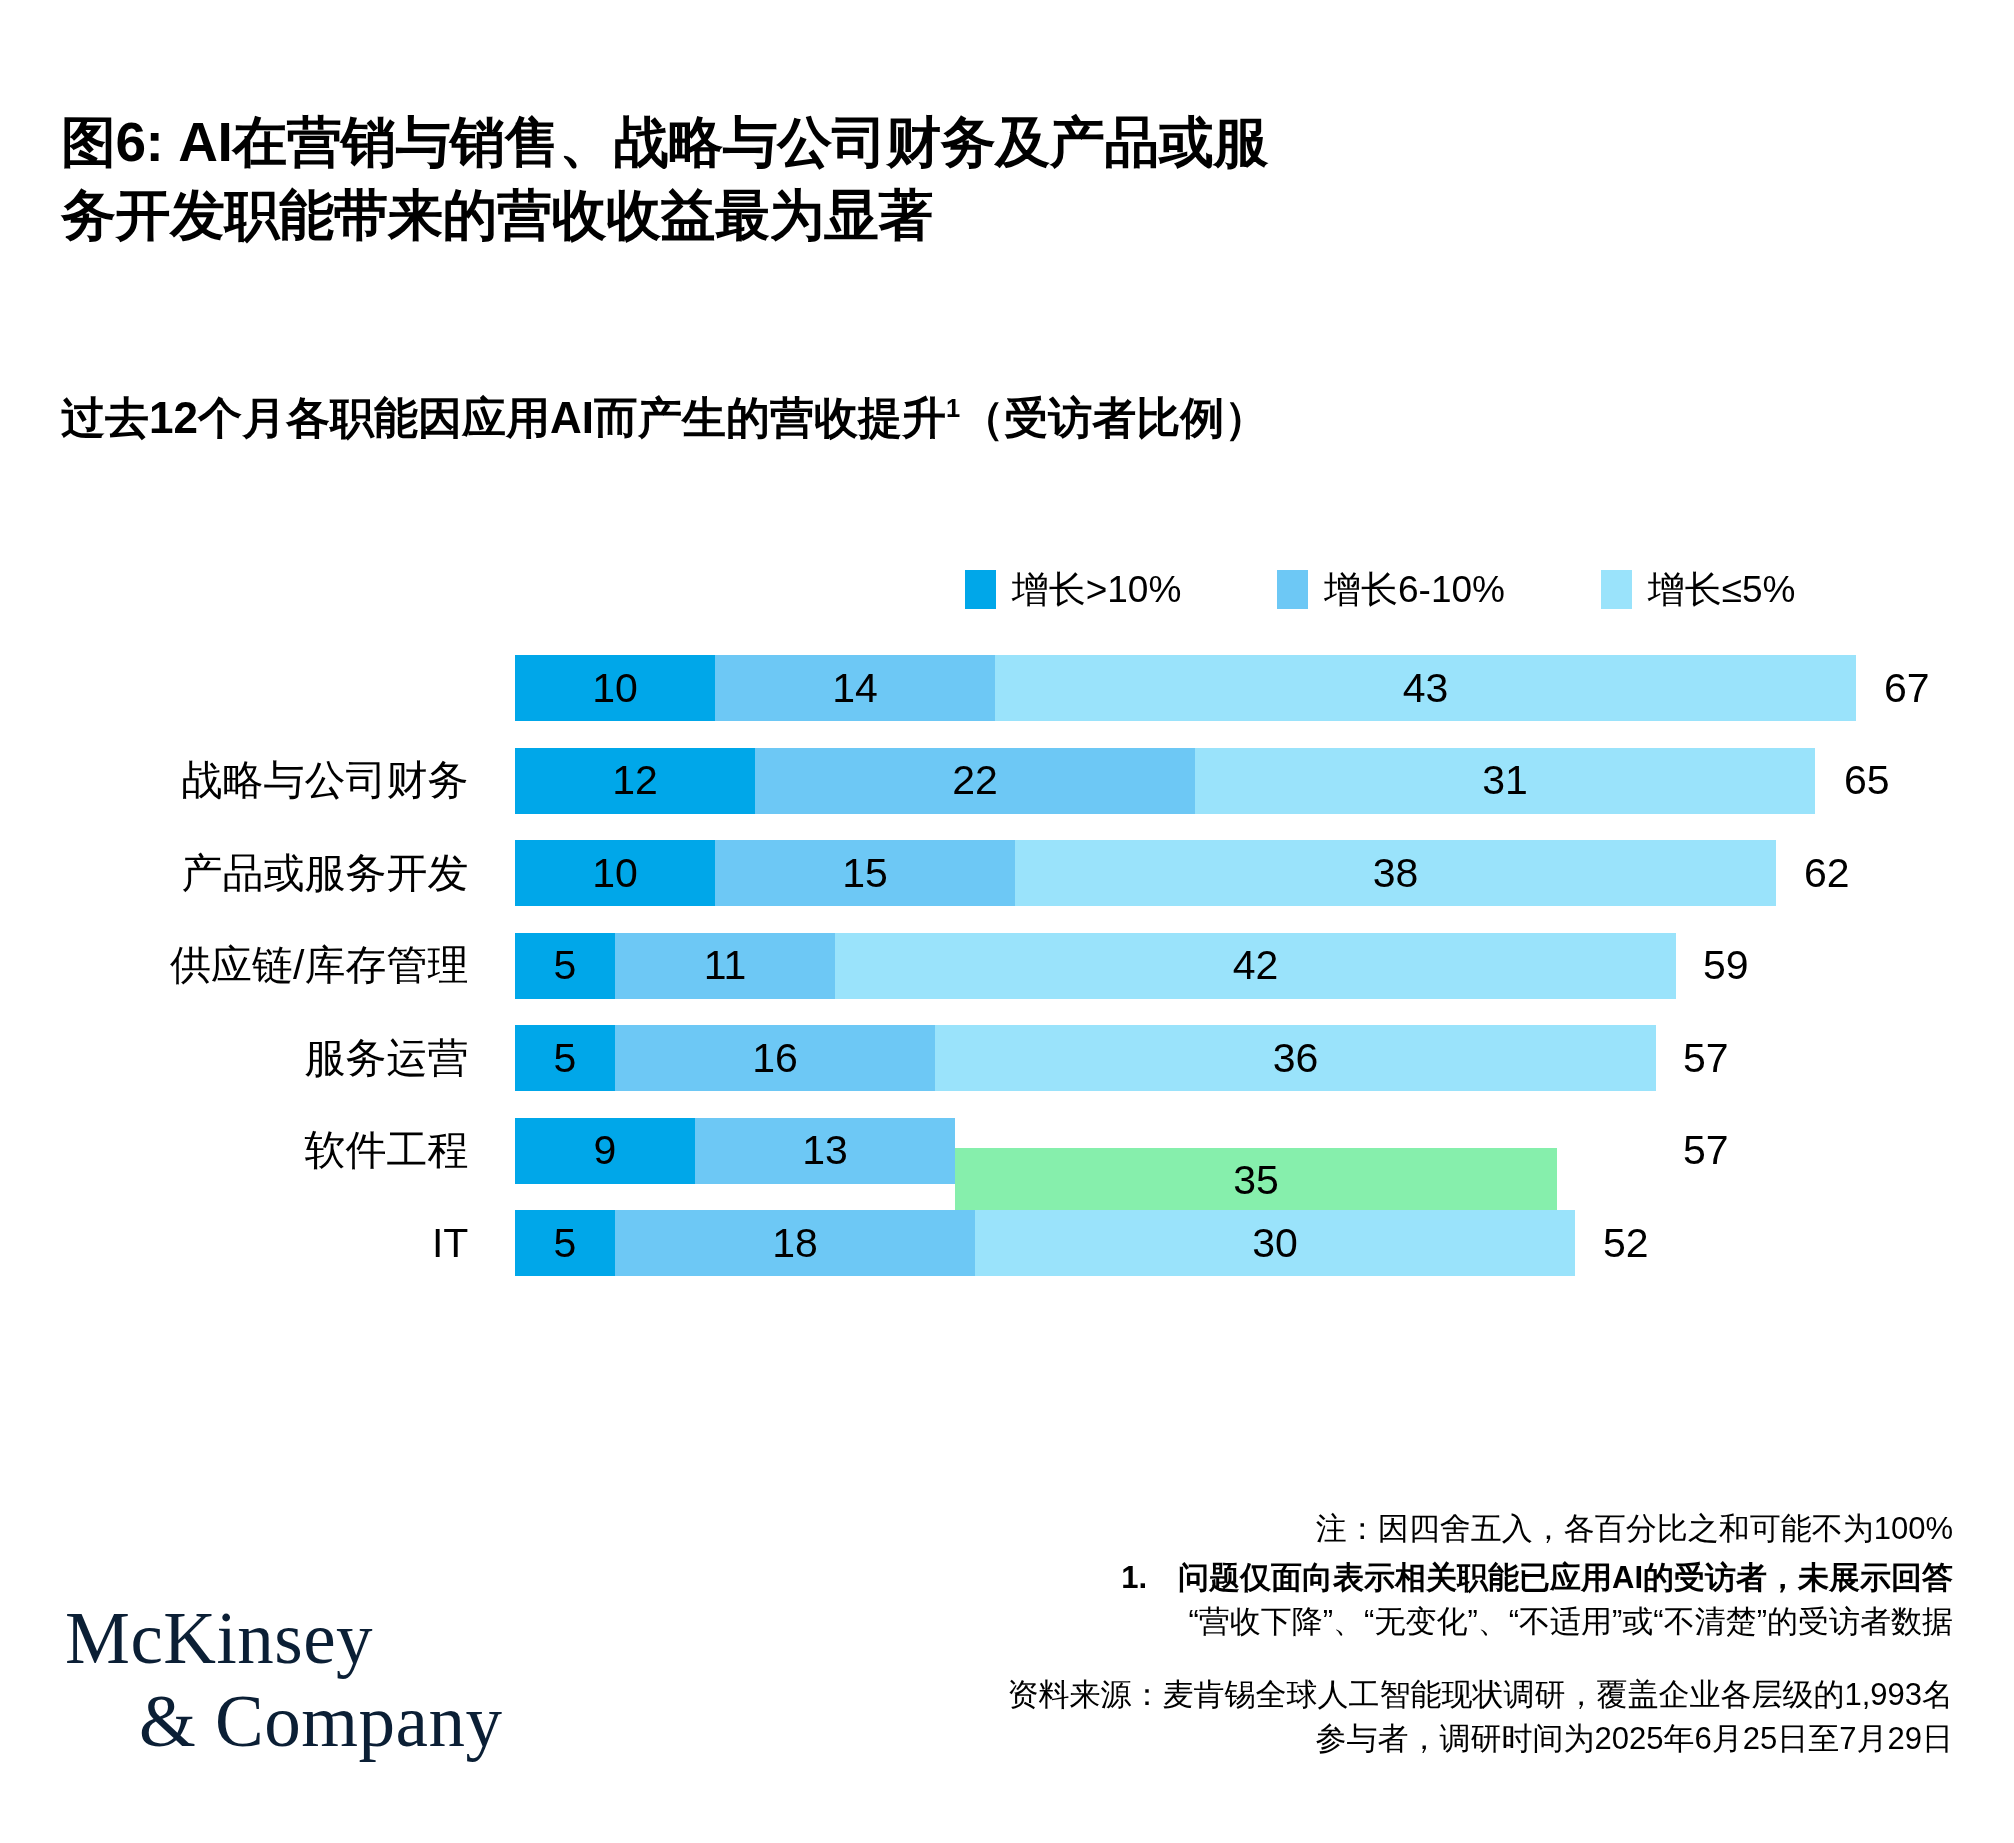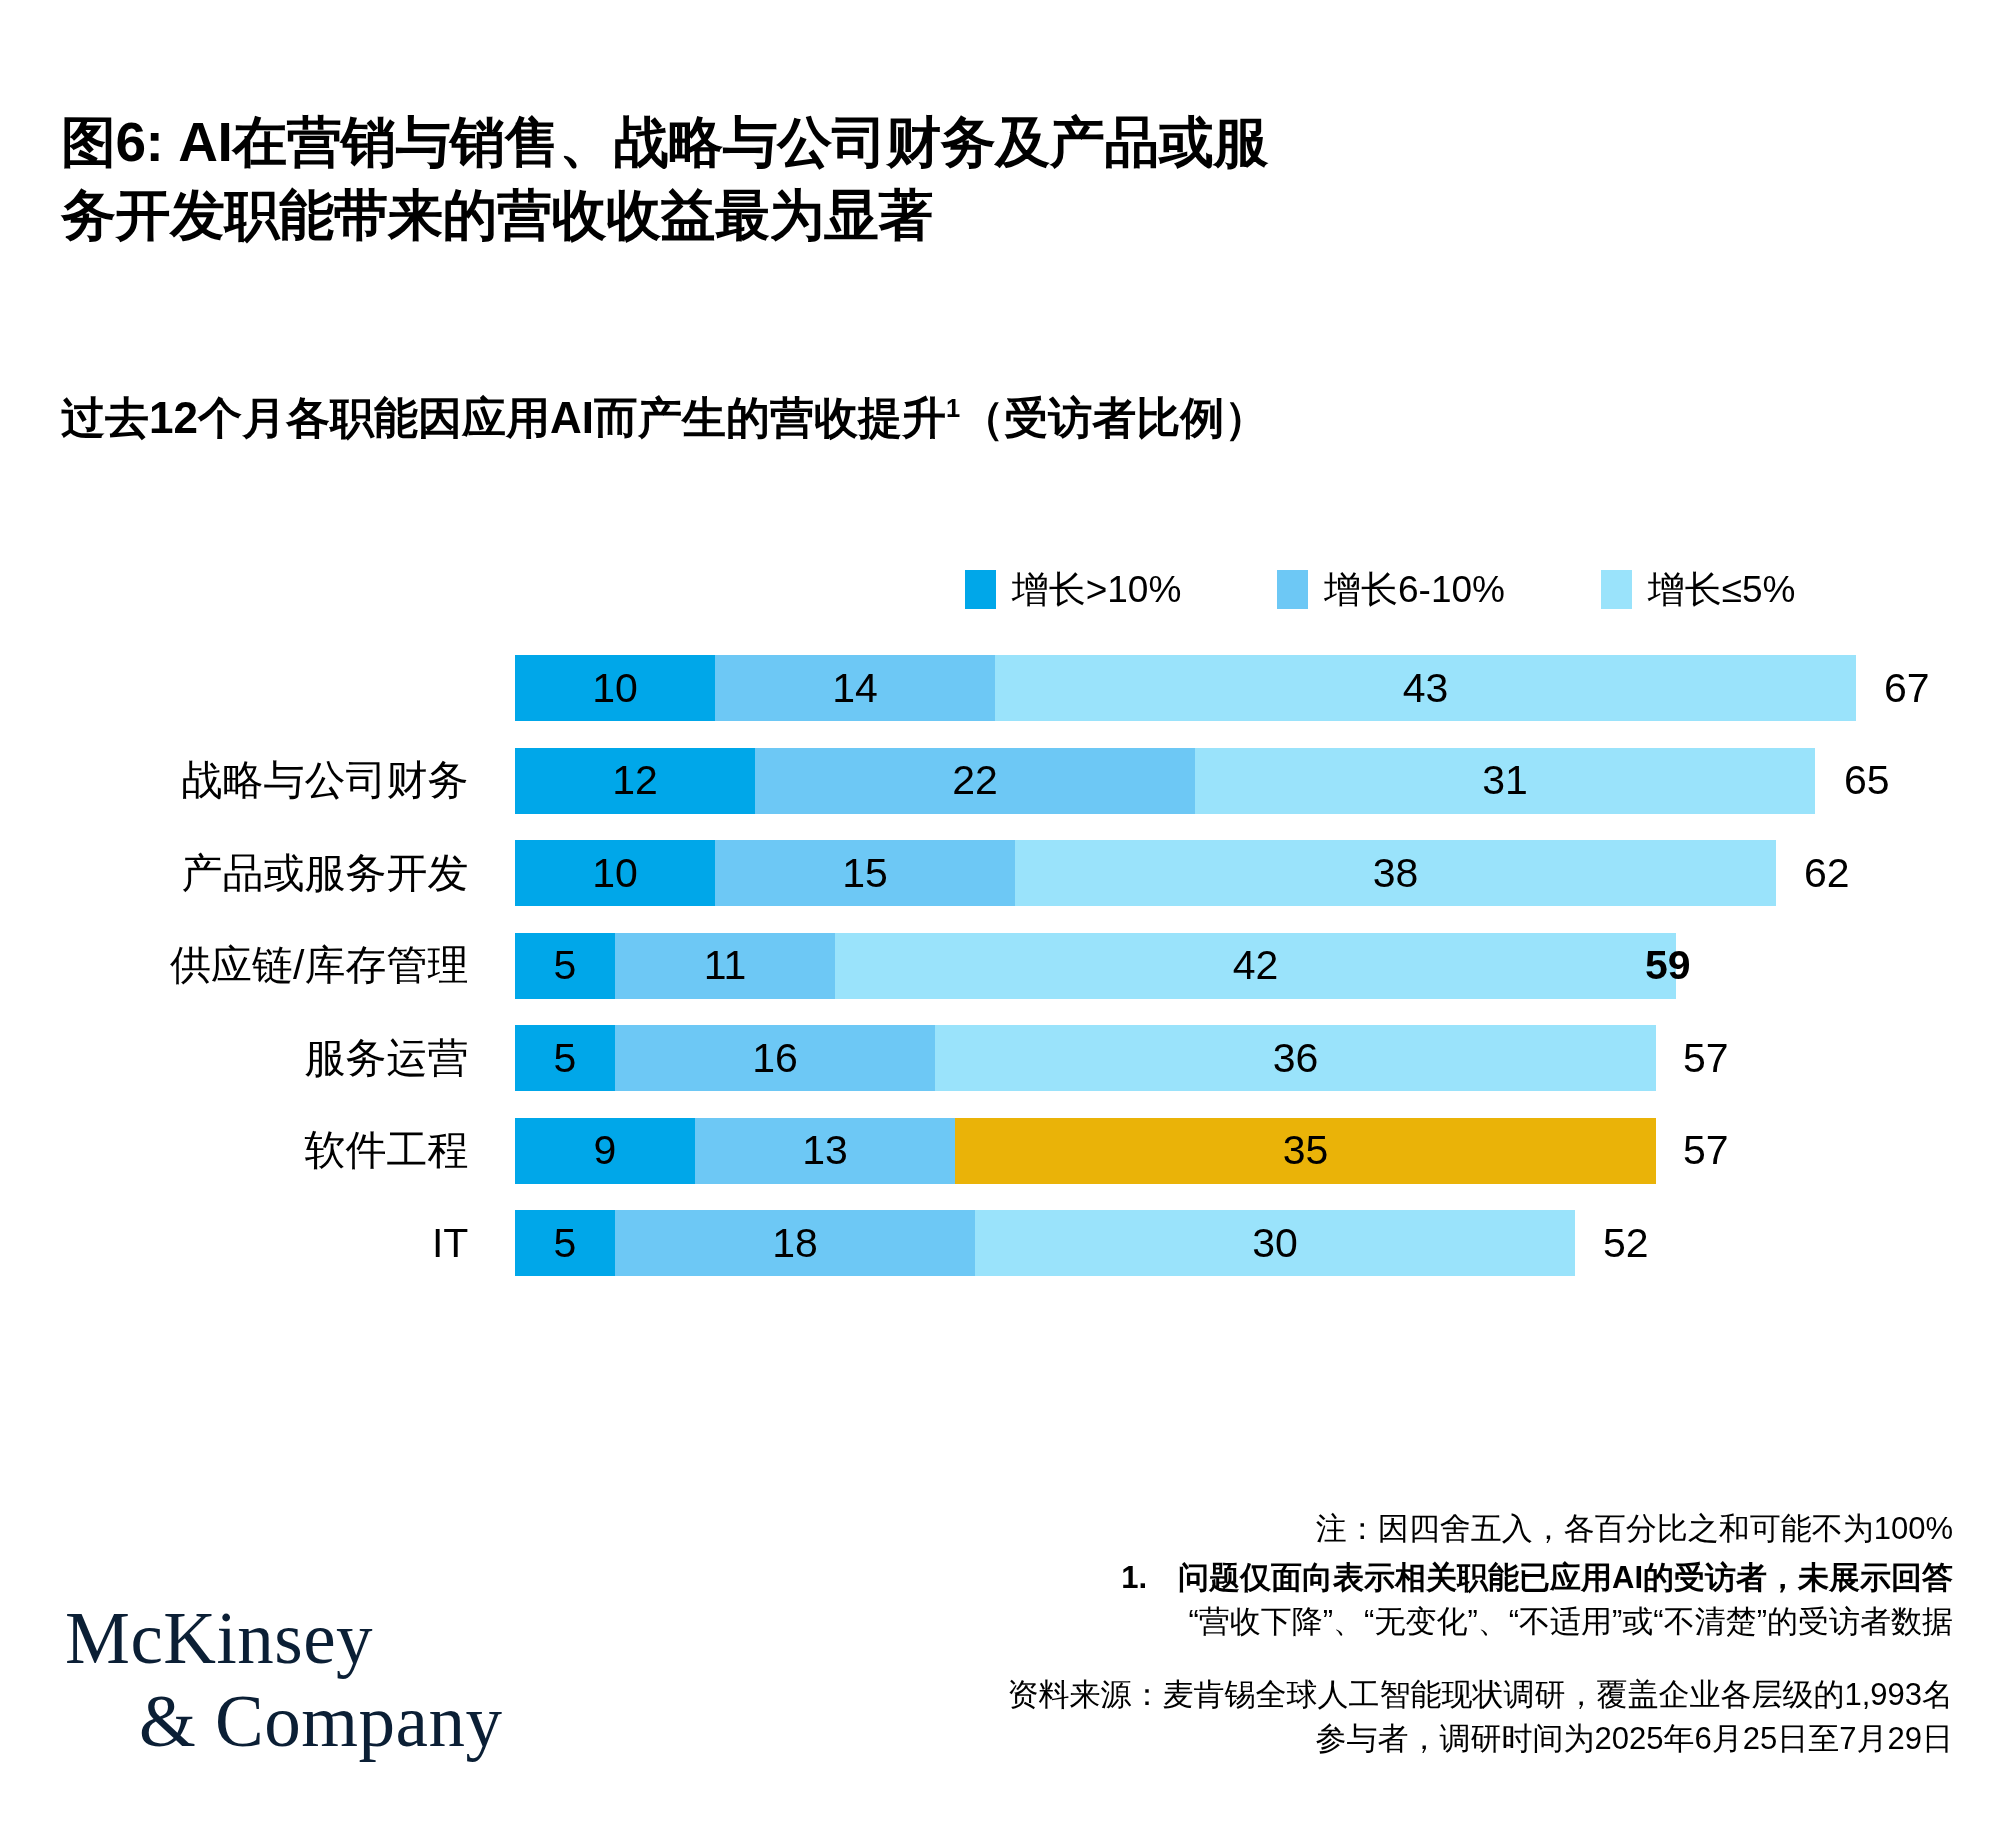--- a/index.html
+++ b/index.html
@@ -260,21 +260,21 @@
           <div class="seg" style="background: rgb(0, 167, 233); width: 100px;">
             <span>5</span>
           </div>
           <div class="seg" style="background: rgb(109, 200, 245); width: 220px;">
             <span>11</span>
           </div>
           <div class="seg" style="background: rgb(154, 227, 251); width: 841px;">
             <span>42</span>
           </div>
         </div>
-        <div class="total" style="left: 1617px; font-weight: bold;">59</div>
+        <div class="total" style="left: 1675px;">59</div>
       </div>
       <div class="row">
         <div class="cat-label">服务运营</div>
         <div class="bar-wrap">
           <div class="seg" style="background: rgb(0, 167, 233); width: 100px;">
             <span>5</span>
           </div>
           <div class="seg" style="background: rgb(109, 200, 245); width: 320px;">
             <span>16</span>
           </div>
@@ -286,21 +286,21 @@
       </div>
       <div class="row">
         <div class="cat-label">软件工程</div>
         <div class="bar-wrap">
           <div class="seg" style="background: rgb(0, 167, 233); width: 180px;">
             <span>9</span>
           </div>
           <div class="seg" style="background: rgb(109, 200, 245); width: 260px;">
             <span>13</span>
           </div>
-          <div class="seg" style="background: #eab308; width: 701px;">
+          <div class="seg" style="background: #86efac; width: 602px; margin-top: 30px;">
             <span>35</span>
           </div>
         </div>
         <div class="total" style="left: 1655px;">57</div>
       </div>
       <div class="row">
         <div class="cat-label">IT</div>
         <div class="bar-wrap">
           <div class="seg" style="background: rgb(0, 167, 233); width: 100px;">
             <span>5</span>

